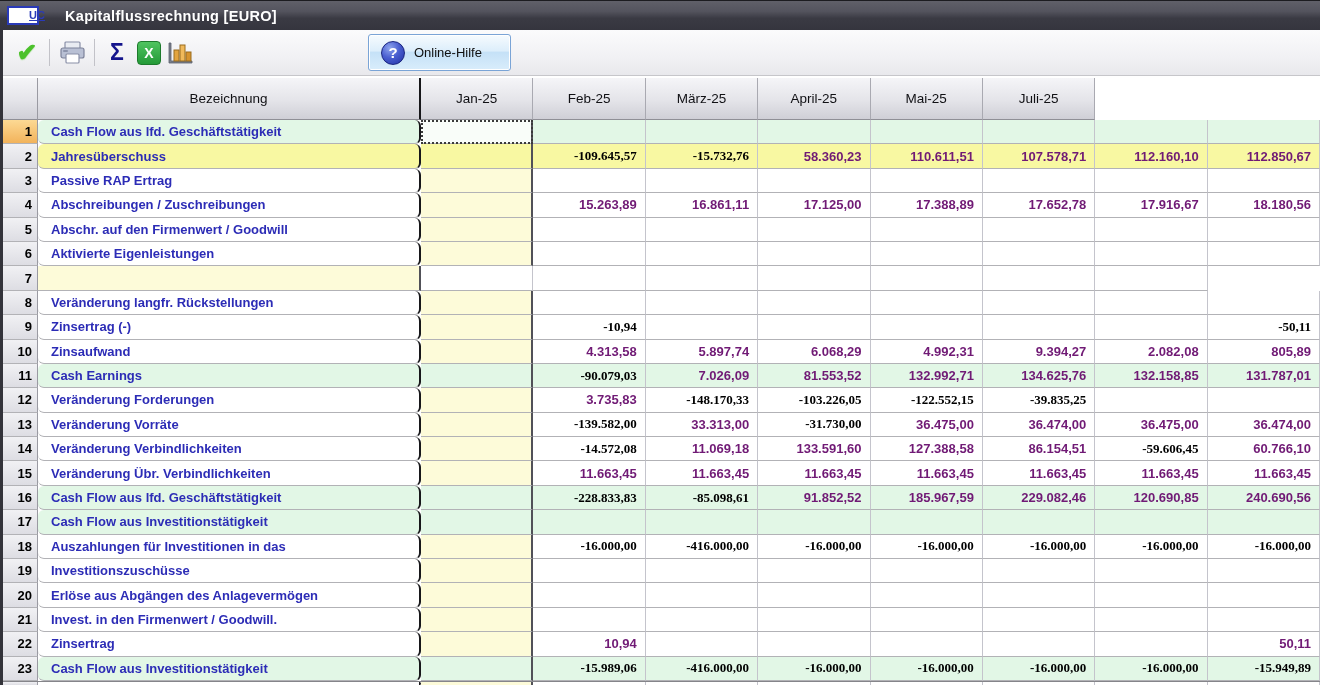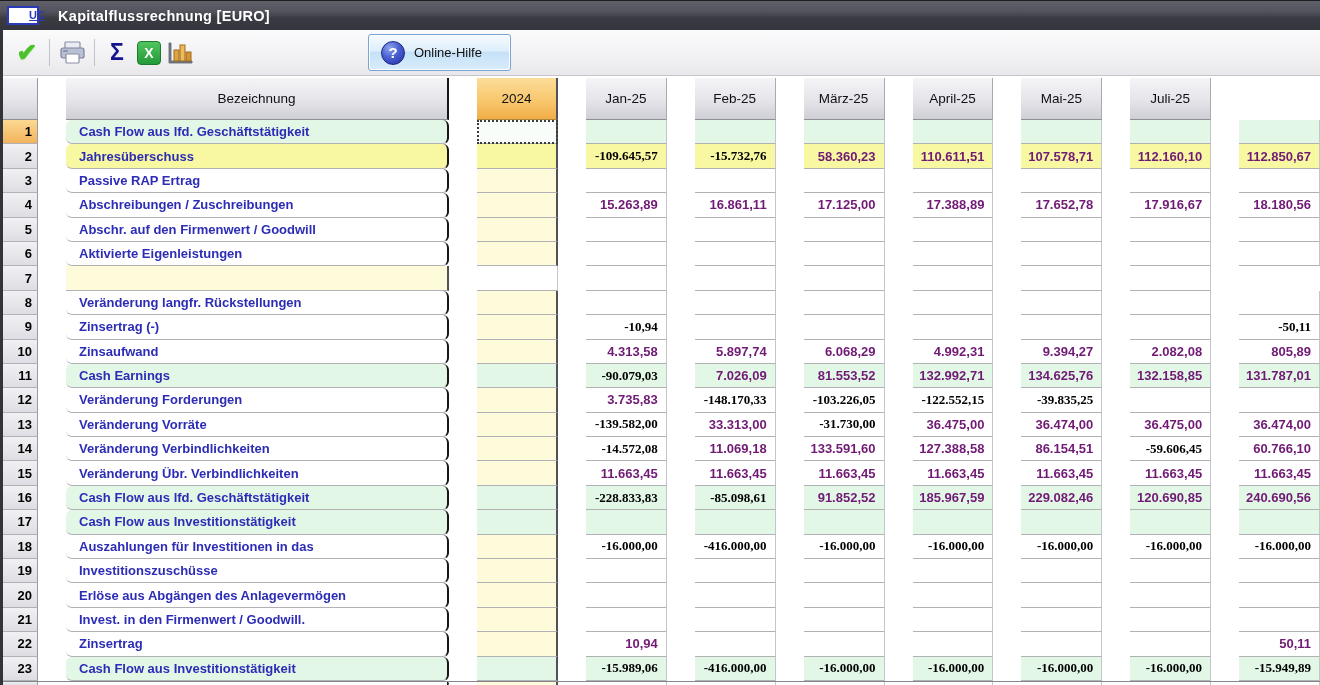--- a/index.html
+++ b/index.html
@@ -15,21 +15,21 @@
     height:30px;flex:0 0 30px;display:flex;align-items:center;
     padding-left:7px;box-sizing:border-box;
     background:linear-gradient(180deg,#606069 0%,#54545e 35%,#3a3a43 60%,#35353e 100%);
     border-top:1px solid #1c1c20;
   }
   .uc-logo{
     width:24px;height:19px;background:#ffffff;border:2px solid #2a3ab8;
     display:flex;align-items:center;justify-content:center;box-sizing:border-box;padding-left:28px;
   }
   .uc-logo span{color:#2a3ab8;font-weight:bold;font-size:11px;text-decoration:underline;line-height:1;}
-  .title-text{color:#ffffff;font-size:14.5px;font-weight:bold;margin-left:19px;letter-spacing:.3px;}
+  .title-text{color:#ffffff;font-size:14.5px;font-weight:bold;margin-left:26px;letter-spacing:.3px;}
 
   
   .win-body{flex:1;border-left:3px solid #33333a;display:flex;flex-direction:column;box-sizing:border-box;}
 
   
   .toolbar{
     height:46px;flex:0 0 46px;position:relative;display:flex;align-items:center;
     background:linear-gradient(180deg,#fbfbfc 0%,#f1f1f4 60%,#e8e8ec 100%);
     border-bottom:1px solid #c6c6ca;padding-left:8px;box-sizing:border-box;
   }
@@ -53,21 +53,21 @@
     width:24px;height:24px;border-radius:50%;
     background:radial-gradient(circle at 35% 28%,#8fa6ee 0%,#4a5fd0 45%,#2230a4 100%);
     border:1px solid #1b2680;color:#fff;font-weight:bold;font-size:15px;
     display:flex;align-items:center;justify-content:center;box-sizing:border-box;
   }
   .help-label{font-size:13px;color:#101010;}
 
   
   .gap{height:2px;background:#ffffff;}
   .sheet{flex:1;display:flex;flex-direction:column;}
-  .hrow,.trow,.sliver{display:grid;grid-template-columns:35px 383px repeat(8,1fr);gap:28px;}
+  .hrow,.trow,.sliver{display:grid;grid-template-columns:35px 383px repeat(8,1fr);}
   .hrow{height:42px;flex:0 0 42px;}
   .hcell{
     background:linear-gradient(180deg,#f5f5f8 0%,#e4e4e9 55%,#cfcfd6 100%);
     border-right:1px solid #a9a9b1;border-bottom:1px solid #8f8f96;
     display:flex;align-items:center;justify-content:center;
     font-size:13.5px;color:#101014;box-sizing:border-box;
   }
   .hcell.hnum{border-right:1px solid #9a9aa2;}
   .hcell.hlabel{border-right:2px solid #17171a;}
   .hcell.h2024{
@@ -150,21 +150,20 @@
         <span class="help-label">Online-Hilfe</span>
       </div>
     </div>
 
     <div class="gap"></div>
 
     <div class="sheet">
       <div class="hrow" id="header-row">
           <div class="hcell hnum"></div>
           <div class="hcell hlabel">Bezeichnung</div>
-          <div class="hcell h2024">2024</div>
           <div class="hcell">Jan-25</div>
           <div class="hcell">Feb-25</div>
           <div class="hcell">März-25</div>
           <div class="hcell">April-25</div>
           <div class="hcell">Mai-25</div>
           <div class="hcell">Juli-25</div>
         </div>
       <div id="sheet-body">
           <div class="trow row-section">
             <div class="cell num num-selected">1</div>

